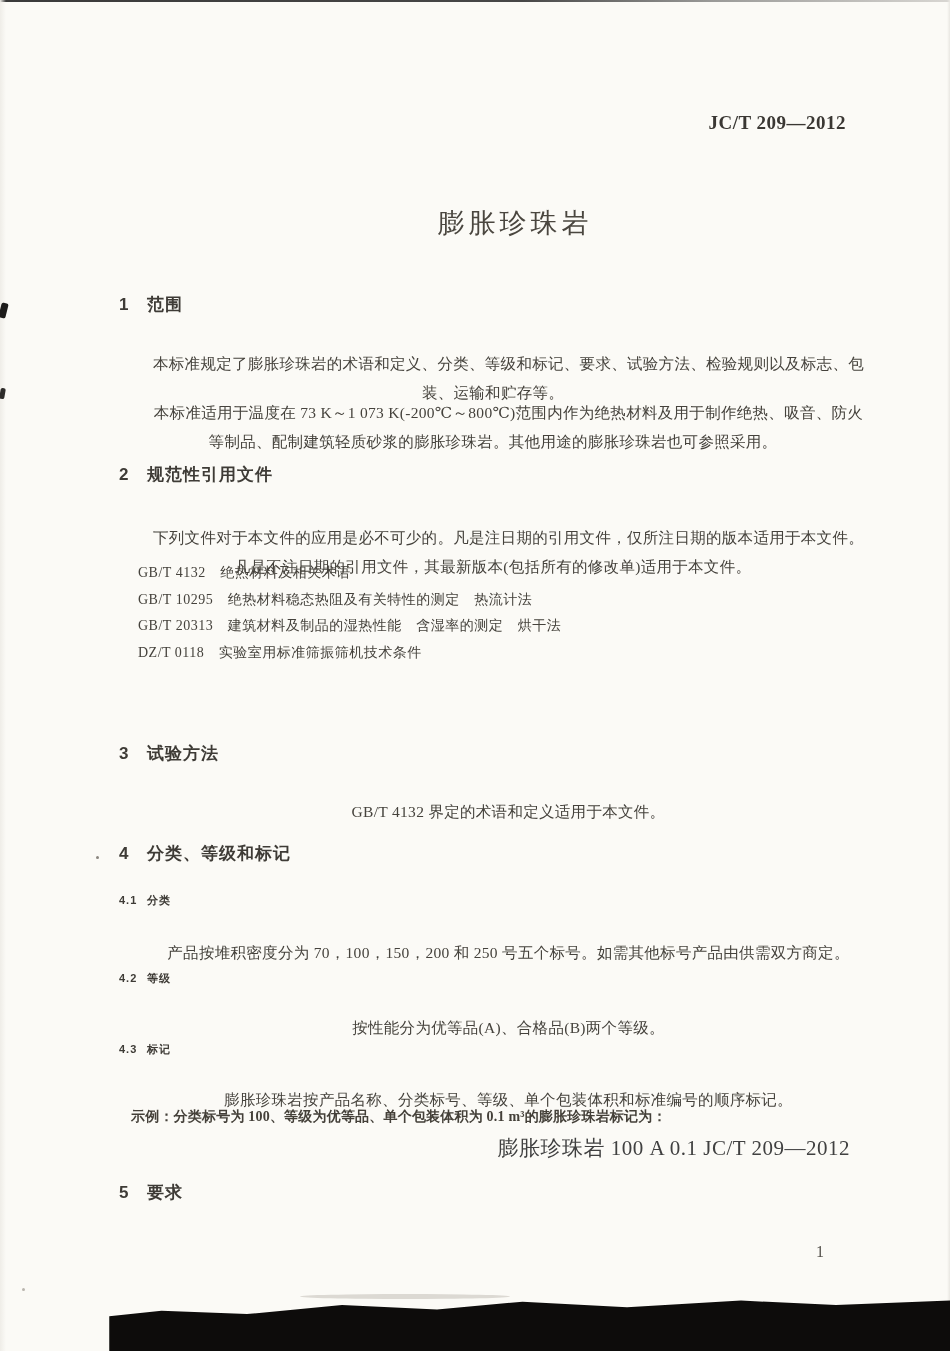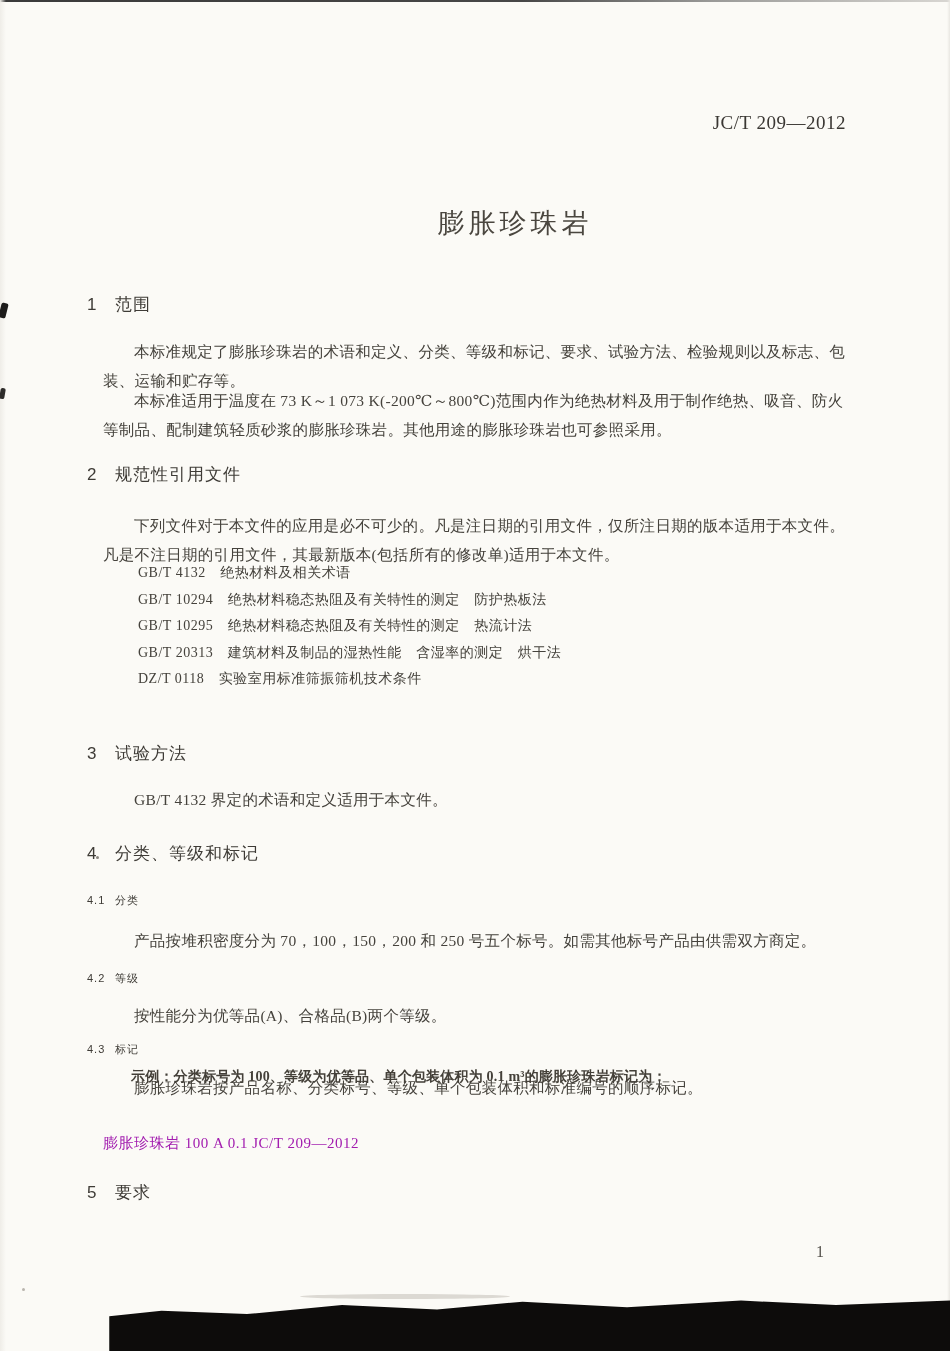--- a/index.html
+++ b/index.html
@@ -7,58 +7,58 @@
     width:950px;height:1351px;position:relative;overflow:hidden;
     background:#fbfaf6;
     font-family:"Liberation Serif","DejaVu Serif",serif;
     color:#45423c;
   }
   .abs{position:absolute;}
   
   .std-code{
     top:112px;right:104px;
     font-family:"Liberation Serif","DejaVu Serif",serif;
-    font-weight:normal;font-size:19px;color:#3a3733;letter-spacing:0.5px;
+    font-weight:bold;font-size:19px;color:#3a3733;letter-spacing:0.5px;
   }
   
   .doc-title{
     top:205px;left:0;width:100%;text-align:center;
     font-family:"Liberation Sans","DejaVu Sans",sans-serif;
     font-size:27px;font-weight:500;color:#4a463f;letter-spacing:4px;padding-left:40px;
   }
   
   .h{
-    left:87px;
+    left:119px;
     font-family:"Liberation Sans","DejaVu Sans",sans-serif;
-    font-weight:normal;font-size:17px;color:#3e3b36;
+    font-weight:bold;font-size:17px;color:#3e3b36;
     line-height:1;letter-spacing:1px;white-space:nowrap;
   }
   .h .hnum{display:inline-block;min-width:28px;}
   .h2{font-size:11px;}
   
   .para{
     left:103px;width:756px;
     font-size:15.5px;line-height:29px;color:#45423c;
-    text-indent:2em;letter-spacing:0.3px;margin:0;
+    text-indent:2em;letter-spacing:0.3px;margin:12px;text-align:center;
   }
   
   .ref-list{
     left:138px;width:720px;
     font-size:14px;line-height:26.5px;color:#45423c;letter-spacing:0.5px;
   }
   .ref-line{white-space:nowrap;}
   
   .example-label{
     left:103px;width:756px;margin:0;
     font-size:14px;font-weight:600;color:#444039;
     text-indent:2em;letter-spacing:0.2px;line-height:22px;
   }
   .example-value{
-    left:103px;width:747px;text-align:left;
-    font-size:15px;color:#a21caf;letter-spacing:0.5px;
+    left:103px;width:747px;text-align:right;
+    font-size:21px;color:#404040;letter-spacing:0.5px;
   }
   
   .page-num{left:816px;top:1243px;font-size:16px;color:#55524c;}
   
   .scan-top{
     top:0;left:0;width:100%;height:2px;
     background:linear-gradient(to right,#3a3a3a 0%,#474747 55%,#9a9a98 75%,#d8d6d2 100%);
   }
   .scan-right{top:0;right:0;width:3px;height:100%;
     background:linear-gradient(to left,#e9e7e2,rgba(255,255,255,0));}
@@ -101,21 +101,20 @@
 </div>
 <p class="abs para" style="top:337px">本标准规定了膨胀珍珠岩的术语和定义、分类、等级和标记、要求、试验方法、检验规则以及标志、包装、运输和贮存等。</p>
 <p class="abs para" style="top:386px">本标准适用于温度在 73 K～1 073 K(-200℃～800℃)范围内作为绝热材料及用于制作绝热、吸音、防火等制品、配制建筑轻质砂浆的膨胀珍珠岩。其他用途的膨胀珍珠岩也可参照采用。</p>
 
 <div class="abs h" style="top:466px">
   <span class="hnum">2</span><span>规范性引用文件</span>
 </div>
 <p class="abs para" style="top:511px">下列文件对于本文件的应用是必不可少的。凡是注日期的引用文件，仅所注日期的版本适用于本文件。凡是不注日期的引用文件，其最新版本(包括所有的修改单)适用于本文件。</p>
 <div class="abs ref-list" style="top:560px">
   <div class="ref-line">GB/T 4132　绝热材料及相关术语</div>
-  <div class="ref-line">GB/T 10294　绝热材料稳态热阻及有关特性的测定　防护热板法</div>
   <div class="ref-line">GB/T 10295　绝热材料稳态热阻及有关特性的测定　热流计法</div>
   <div class="ref-line">GB/T 20313　建筑材料及制品的湿热性能　含湿率的测定　烘干法</div>
   <div class="ref-line">DZ/T 0118　实验室用标准筛振筛机技术条件</div>
 </div>
 
 <div class="abs h" style="top:745px">
   <span class="hnum">3</span><span>试验方法</span>
 </div>
 <p class="abs para" style="top:785px">GB/T 4132 界定的术语和定义适用于本文件。</p>
 
@@ -130,20 +129,20 @@
 
 <div class="abs h h2" style="top:973px">
   <span class="hnum">4.2</span><span>等级</span>
 </div>
 <p class="abs para" style="top:1001px">按性能分为优等品(A)、合格品(B)两个等级。</p>
 
 <div class="abs h h2" style="top:1044px">
   <span class="hnum">4.3</span><span>标记</span>
 </div>
 <p class="abs para" style="top:1073px">膨胀珍珠岩按产品名称、分类标号、等级、单个包装体积和标准编号的顺序标记。</p>
-<p class="abs example-label" style="top:1066px">示例：分类标号为 100、等级为优等品、单个包装体积为 0.1 m³的膨胀珍珠岩标记为：</p>
+<p class="abs example-label" style="top:1106px">示例：分类标号为 100、等级为优等品、单个包装体积为 0.1 m³的膨胀珍珠岩标记为：</p>
 <div class="abs example-value" style="top:1134px">膨胀珍珠岩 100 A 0.1 JC/T 209—2012</div>
 
 <div class="abs h" style="top:1184px">
   <span class="hnum">5</span><span>要求</span>
 </div>
 
 <div class="abs page-num">1</div>
 
 </body></html>

